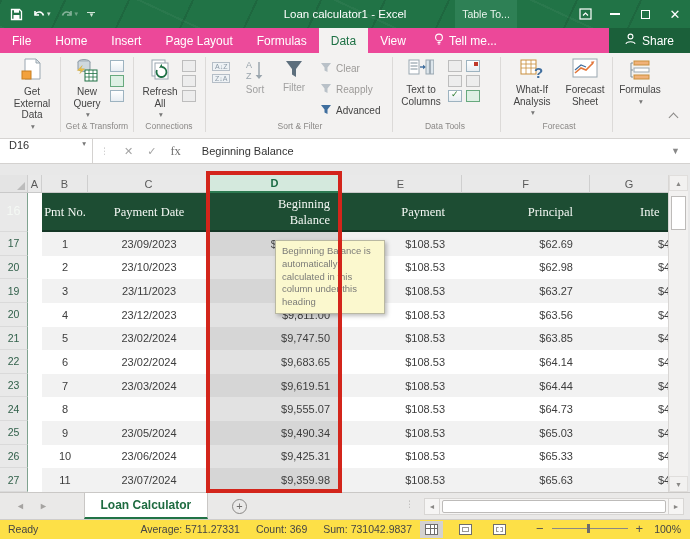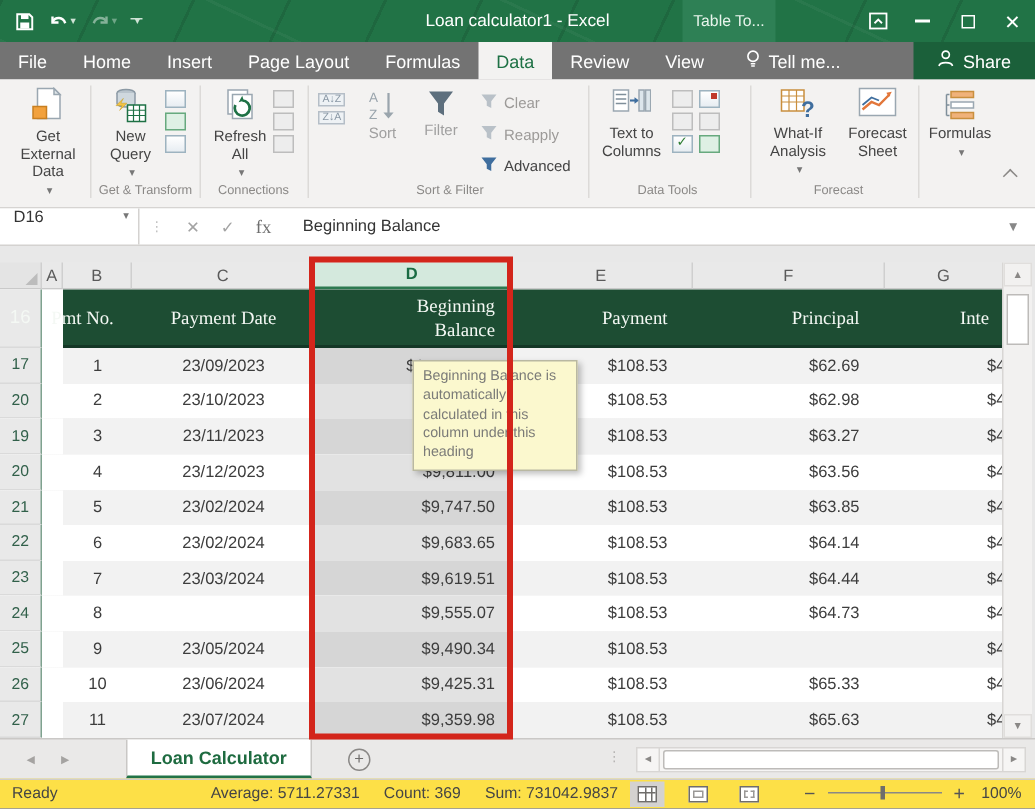--- a/index.html
+++ b/index.html
@@ -19,21 +19,21 @@
   .wintitle{position:absolute;left:0;right:0;text-align:center;font-size:11.5px;color:#fff;pointer-events:none}
   .ctxpatch{position:absolute;left:455px;top:0;width:62px;height:28px;background:#2e8055;color:#e8f4ec;font-size:10.5px;display:flex;align-items:center;justify-content:center;z-index:1}
   .winbtns{position:absolute;right:0;top:0;height:28px;display:flex;align-items:center;z-index:2}
   .winbtn{width:30px;height:28px;display:flex;align-items:center;justify-content:center;color:#fff}
   .ribopt{width:30px;display:flex;justify-content:center}
   .minbar{width:10px;height:1.5px;background:#fff}
   .maxbox{width:9px;height:9px;border:1.2px solid #fff}
   .xglyph{font-size:13px;line-height:1}
 
   
-  .tabsrow{position:absolute;left:0;top:28px;right:0;height:25px;background:#737373;display:flex;align-items:stretch;color:#fff;font-size:12px}
+  .tabsrow{position:absolute;left:0;top:28px;right:0;height:25px;background:#ec4899;display:flex;align-items:stretch;color:#fff;font-size:12px}
   .rtab{padding:0 12px;display:flex;align-items:center}
   .rtab.active{background:#f3f2f1;color:#1e7145}
   .rtab.design{background:rgba(255,255,255,.07)}
   .tellme{display:flex;align-items:center;gap:5px;padding:0 10px;margin-left:6px}
   .sharebox{margin-left:auto;background:#1b603a;display:flex;align-items:center;gap:6px;padding:0 16px}
 
   
   .ribbon{position:absolute;left:0;top:53px;right:0;height:86px;background:#f3f2f1;border-bottom:1px solid #d6d4d2}
   .rdiv{position:absolute;top:4px;bottom:6px;width:1px;background:#dcdad8}
   .grouplabel{position:absolute;top:68px;font-size:8.5px;color:#8a8886;text-align:center;white-space:nowrap}
@@ -85,21 +85,21 @@
   .cf{left:462px;width:128px;justify-content:flex-end;padding-right:17px}
   .cg{left:590px;width:78px;justify-content:flex-start;padding-left:68px;overflow:hidden}
   .r .cd{background:#e2e2e2}
   .r.band .cd{background:#d6d6d6}
   .cd.trunc{padding-right:57px}
 
   .r.hdr{height:39px;background:#fff}
   .thead{position:absolute;left:42px;width:626px;top:0;bottom:0;background:#1d4d33;border-bottom:2px solid #143726}
   .r.hdr .cl{font-family:"Liberation Serif",serif;font-size:12.5px;color:#f4f8f4;line-height:1.25}
   .r.hdr .gut{font-family:"Liberation Sans",sans-serif}
-  .hb{left:32px;width:46px;justify-content:center;text-align:center}
+  .hb{left:42px;width:46px;justify-content:center;text-align:center}
   .hc{left:88px;width:122px;justify-content:center}
   .hd{left:210px;width:130px;justify-content:flex-end;text-align:right;padding:0 10px 0 36px}
   .he{left:340px;width:122px;justify-content:flex-end;padding-right:17px}
   .hf{left:462px;width:128px;justify-content:flex-end;padding-right:17px}
   .hg{left:590px;width:78px;justify-content:flex-start;padding-left:50px;overflow:hidden}
 
   
   .vscroll{position:absolute;right:2px;top:11px;width:20px;height:317px;background:#f2f1f0;border-left:1px solid #d8d6d4}
   .varrow{position:absolute;left:0;width:19px;height:16px;display:flex;align-items:center;justify-content:center;color:#8a8886;font-size:7px;background:#f2f1f0;border:1px solid #e0dedc}
   .vthumb{position:absolute;left:2px;top:21px;width:15px;height:34px;background:#fff;border:1px solid #bdbbb9}
@@ -191,21 +191,20 @@
     </div>
   </div>
 
   <div class="tabsrow">
     <div class="rtab">File</div>
     <div class="rtab">Home</div>
     <div class="rtab">Insert</div>
     <div class="rtab">Page Layout</div>
     <div class="rtab">Formulas</div>
     <div class="rtab active">Data</div>
-    <div class="rtab">Review</div>
     <div class="rtab">View</div>
     <div class="tellme">
       <span>
         <svg width="10" height="13" viewBox="0 0 10 13">
             <circle cx="5" cy="4.5" r="3.4" fill="none" stroke="#fff" stroke-width="1.1"></circle>
             <path d="M3.5 9.5h3M3.8 11h2.4" stroke="#fff" stroke-width="1.1"></path>
           </svg>
       </span>
       <span>Tell me...</span>
     </div>
@@ -494,20 +493,21 @@
             <div class="cl cf">$64.73</div>
             <div class="cl cg">$4</div>
           </div>
           <div class="r band">
             <div class="cl gut">25</div>
             <div class="cl ca"></div>
             <div class="cl cb">9</div>
             <div class="cl cc">23/05/2024</div>
             <div class="cl cd">$9,490.34</div>
             <div class="cl ce">$108.53</div>
+            <div class="cl cf">$65.03</div>
             <div class="cl cg">$4</div>
           </div>
           <div class="r">
             <div class="cl gut">26</div>
             <div class="cl ca"></div>
             <div class="cl cb">10</div>
             <div class="cl cc">23/06/2024</div>
             <div class="cl cd">$9,425.31</div>
             <div class="cl ce">$108.53</div>
             <div class="cl cf">$65.33</div>

